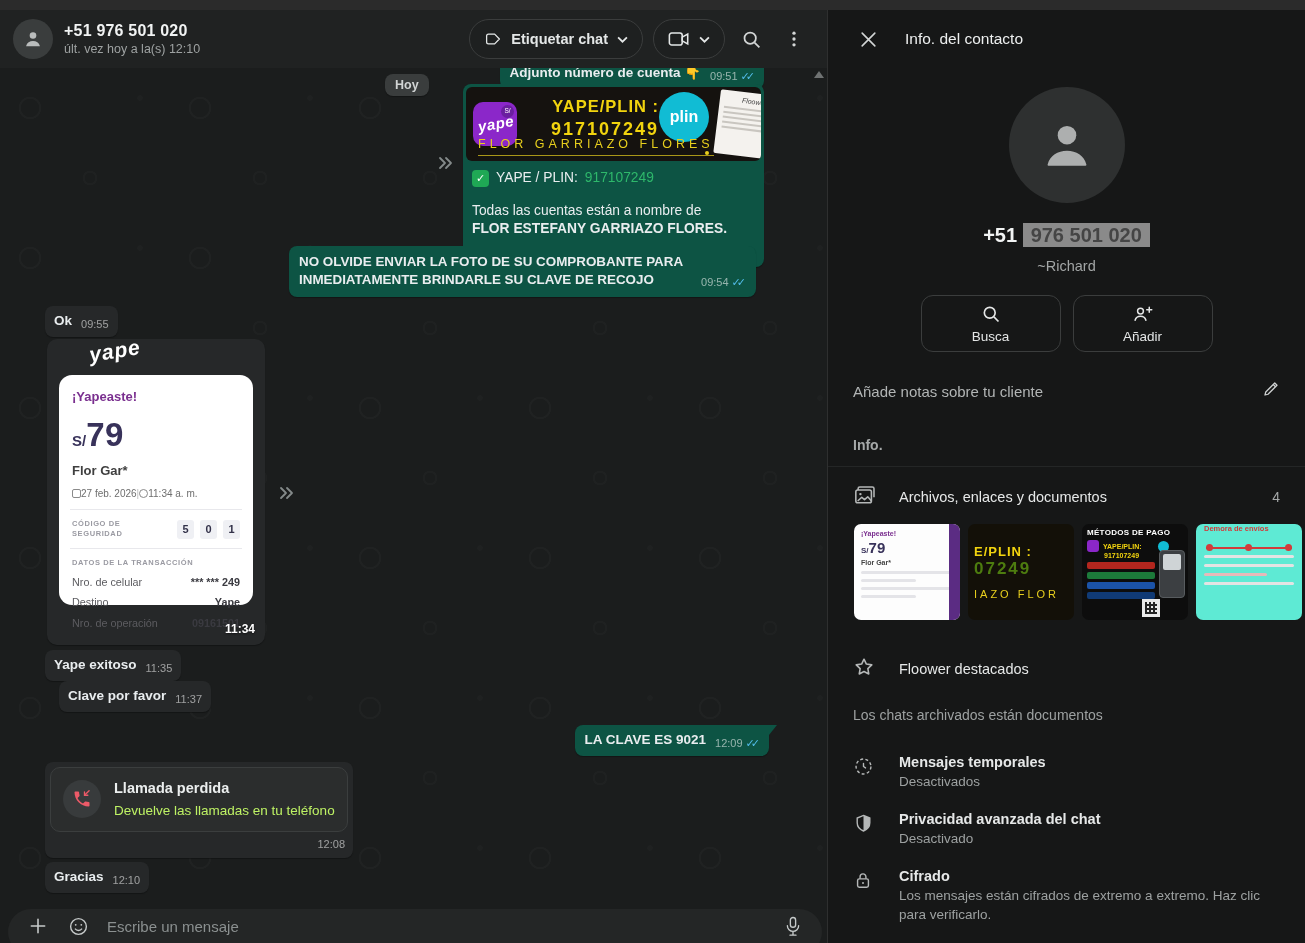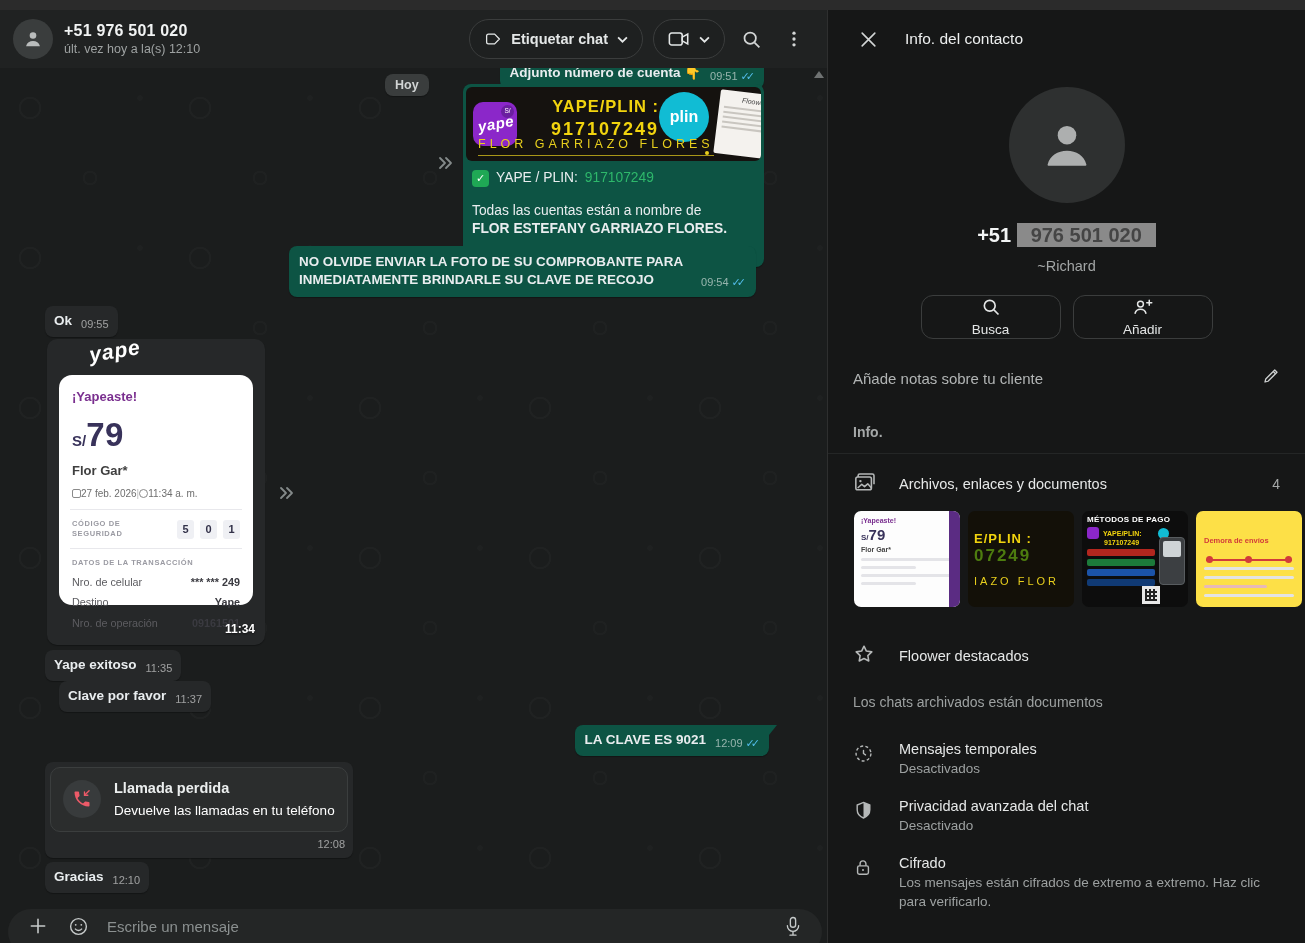--- a/index.html
+++ b/index.html
@@ -97,40 +97,40 @@
   .r-row .v { flex:1; text-align:right; font-weight:700; color:#3a3a40; }
   .m5 .img-time { position:absolute; right:10px; bottom:8px; color:#fff; font-size:12px; font-weight:700; text-shadow:0 1px 2px rgba(0,0,0,.5); }
   
   .m8 { top:657px; right:58px; border-top-right-radius:0; }
   .m8::after { content:""; position:absolute; right:-8px; top:0; border-left:8px solid #0d5444; border-bottom:10px solid transparent; }
   
   .m9 { top:694px; left:45px; width:308px; height:96px; }
   .call-card { margin:5px 5px 0 5px; background:#2b2d2d; border:1px solid #3b3e3e; border-radius:10px; display:flex; align-items:center; gap:13px; padding:11px 12px; }
   .call-ico { width:38px; height:38px; border-radius:50%; background:#383b3c; color:#ec5a68; display:flex; align-items:center; justify-content:center; flex:0 0 auto; }
   .call-title { font-size:14.5px; font-weight:700; color:#ebeeee; }
-  .call-sub { font-size:13.5px; color:#ffffff; margin-top:3px; }
+  .call-sub { font-size:13.5px; color:#bef264; margin-top:3px; }
   .m9 .meta-abs { color:rgba(255,255,255,.55); bottom:6px; }
 
   
   .composer { position:absolute; left:8px; right:5px; bottom:-12px; height:46px; background:#242626; border-radius:24px; display:flex; align-items:center; padding:0 18px 12px 18px; gap:16px; }
   .composer .iconbtn { color:#c6caca; padding:2px; }
   .composer input { flex:1; background:transparent; border:none; outline:none; color:#d9dddd; font-size:15px; font-family:inherit; }
   .composer input::placeholder { color:#8b9090; }
 
   
   .panel { flex:1; background:#161717; border-left:1px solid #2e2f2f; display:flex; flex-direction:column; overflow:hidden; }
   .panel-header { height:58px; flex:0 0 auto; display:flex; align-items:center; gap:21px; padding:0 25px; }
   .panel-header .title { font-size:15.5px; color:#edefef; font-weight:400; }
   .panel-body { flex:1; overflow:hidden; }
   .avatar-big { width:116px; height:116px; border-radius:50%; background:#2e3030; color:#adafaf; margin:19px auto 0 auto; display:flex; align-items:center; justify-content:center; }
   .phone-line { text-align:center; margin-top:21px; font-size:20px; font-weight:600; color:#f2f4f4; }
-  .phone-sel { background:#8a8a8a; color:#454545; padding:1px 14px; }
+  .phone-sel { background:#8a8a8a; color:#454545; padding:1px 8px; }
   .alias { text-align:center; margin-top:11px; font-size:14.5px; color:#a3a6a6; }
   .action-row { display:flex; justify-content:center; gap:12px; margin-top:21px; }
-  .action-btn { width:140px; height:44px; border:1px solid #3b3d3d; border-radius:12px; background:transparent; color:#e4e6e6; display:flex; flex-direction:column; align-items:center; justify-content:center; gap:5px; font-size:13.5px; font-family:inherit; cursor:pointer; }
+  .action-btn { width:140px; height:57px; border:1px solid #3b3d3d; border-radius:12px; background:transparent; color:#e4e6e6; display:flex; flex-direction:column; align-items:center; justify-content:center; gap:5px; font-size:13.5px; font-family:inherit; cursor:pointer; }
   .notes-row { margin-top:28px; padding:0 25px; display:flex; align-items:center; cursor:pointer;gap:8px; }
   .notes-row .nr-txt { flex:1; font-size:15px; color:#b2b5b5; }
   .notes-row .pencil { color:#cfd2d2; }
   .info-lbl { margin-top:35px; padding:0 25px; font-size:14px; font-weight:700; color:#a5a8a8; }
   .sect-divider { margin-top:13px; border-top:1px solid #242626; }
   .media-row { display:flex; align-items:center; padding:17px 25px 6px 25px; cursor:pointer; }
   .media-row .mi { color:#b5b8b8; width:46px; flex:0 0 auto; }
   .media-row .ml { flex:1; font-size:14.5px; color:#e6e8e8; font-weight:500; }
   .media-row .mc { font-size:14px; color:#a5a8a8; }
   .thumbs { display:flex; gap:8px; padding:8px 0 0 26px; }
@@ -154,36 +154,36 @@
   .t3 .yl { color:#f2d40e; font-weight:700; font-size:7px; }
   .t3 .pc { width:11px; height:11px; border-radius:50%; background:#11bcd4; margin-left:auto; margin-right:14px; }
   .t3 .bar { height:7px; border-radius:2px; margin-top:3px; width:68px; }
   .t3 .bar.red { background:#b3261e; } .t3 .bar.grn { background:#1c7a3a; } .t3 .bar.blu { background:#1b53a8; } .t3 .bar.nvy { background:#103a75; }
   .t3 .pos { position:absolute; right:3px; top:26px; width:26px; height:48px; background:#3c3f42; border-radius:4px; border:1px solid #585c5f; }
   .t3 .pos::after { content:""; position:absolute; left:3px; top:3px; right:3px; height:16px; background:#cfd4d6; border-radius:2px; }
   .t3 .qr { position:absolute; left:60px; bottom:3px; width:18px; height:18px; background:#e8e8e8; }
   .t3 .qr::after { content:""; position:absolute; inset:3px; background:
       repeating-linear-gradient(0deg,#222 0 2px,transparent 2px 4px),
       repeating-linear-gradient(90deg,#222 0 2px,transparent 2px 4px); }
-  .thumb.t4 { background:#fde047; padding:25px 8px; }
+  .thumb.t4 { background:#5eead4; padding:0 8px; }
   .t4 .dt { color:#d23b3b; font-weight:700; font-size:7.5px; }
   .t4 .tl { position:relative; height:2px; background:#d23b3b; margin:14px 2px 0 2px; }
   .t4 .tl i { position:absolute; top:-3px; width:7px; height:7px; border-radius:50%; background:#d23b3b; }
   .t4 .tl i:nth-child(1){left:0;} .t4 .tl i:nth-child(2){left:45%;} .t4 .tl i:nth-child(3){right:0;}
   .t4 .gl { height:3px; background:#e3e3e3; border-radius:2px; margin-top:6px; }
   .t4 .rl { height:3px; background:#e7b9b9; border-radius:2px; margin-top:6px; width:70%; }
   .list-row { display:flex; align-items:center; padding:13px 25px; cursor:pointer; }
   .list-row .li { width:46px; flex:0 0 auto; color:#b5b8b8; }
   .list-row .lt { flex:1; font-size:14.5px; color:#e6e8e8; font-weight:500; }
   .starred-row { margin-top:23px; }
   .archived-note { margin-top:12px; padding:0 25px; font-size:14px; color:#9da1a1; }
   .settings { margin-top:21px; }
   .settings .list-row { padding:10px 25px; align-items:flex-start; }
   .settings .li { margin-top:2px; }
-  .settings .lt { font-weight:400; }
+  .settings .lt { font-weight:700; }
   .settings .ls { font-size:13.5px; color:#9da1a1; margin-top:3px; font-weight:400; line-height:1.35; }
 </style>
 </head>
 <body>
 
 <div class="app">
   <div class="titlebar"></div>
   <div class="main">
 
     <section class="chat">

